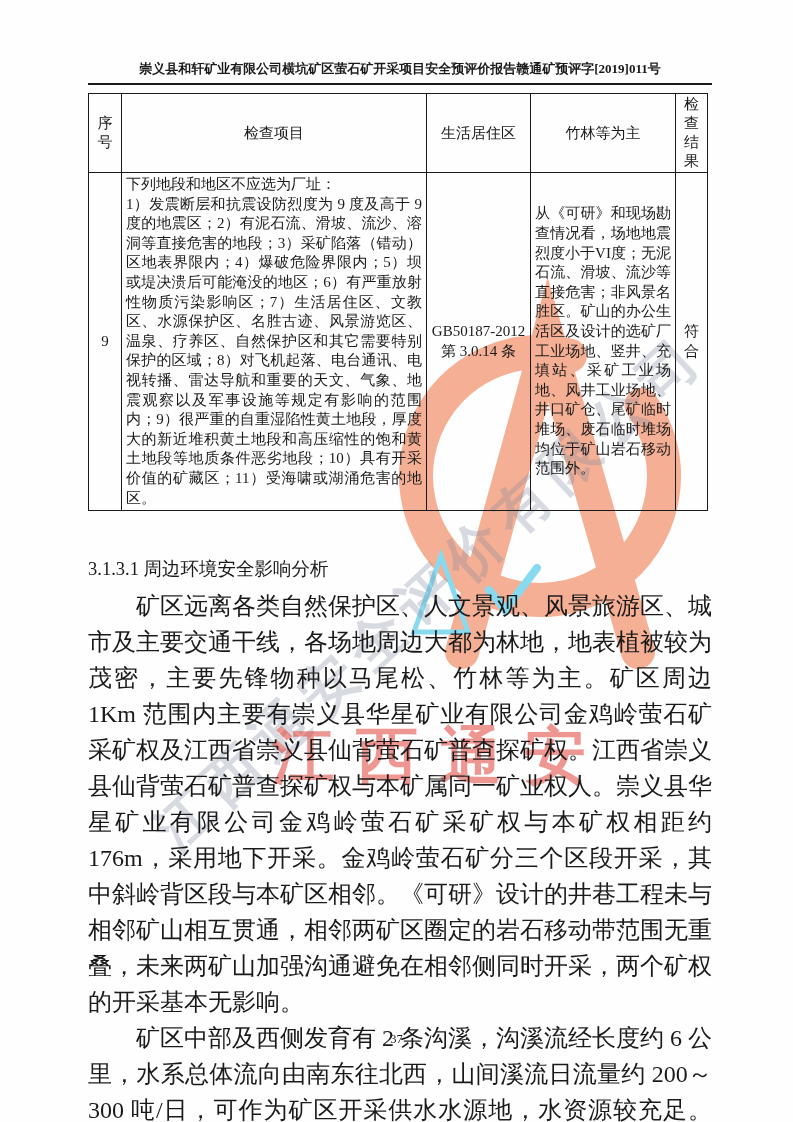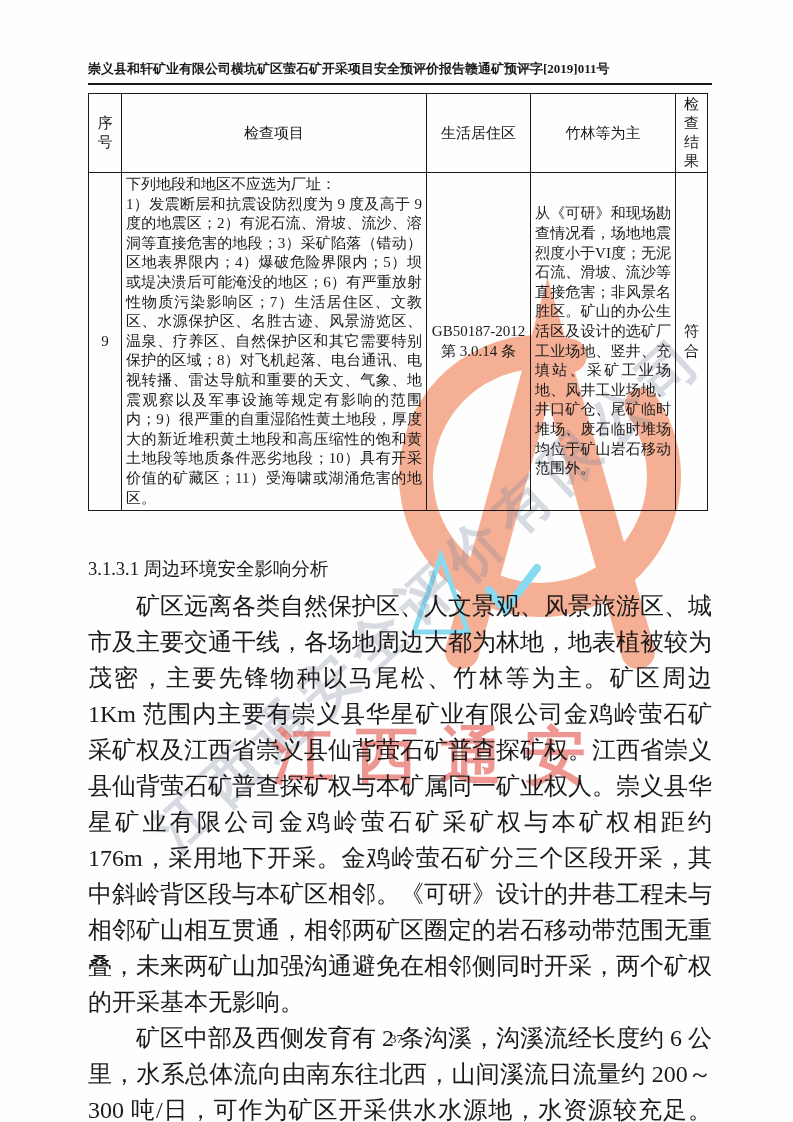--- a/index.html
+++ b/index.html
@@ -22,21 +22,21 @@
   }
   .wm-red{
     position:absolute;left:272px;top:714px;
     font-size:62px;font-weight:700;letter-spacing:22px;
     color:rgba(222,48,38,0.50);white-space:nowrap;
   }
   
   .content{position:absolute;inset:0;z-index:1;}
   .hdr{
     position:absolute;top:60px;left:88px;width:624px;
-    display:flex;justify-content:flex-start;align-items:flex-end;
+    display:flex;justify-content:center;align-items:flex-end;
     font-size:13px;font-weight:bold;
     border-bottom:2.5px solid #1a1a1a;padding-bottom:5px;
   }
   table.chk{
     position:absolute;top:93px;left:88px;
     width:619px;border-collapse:collapse;table-layout:fixed;
     background:transparent;
   }
   table.chk td,table.chk th{
     border:1.4px solid #1a1a1a;

